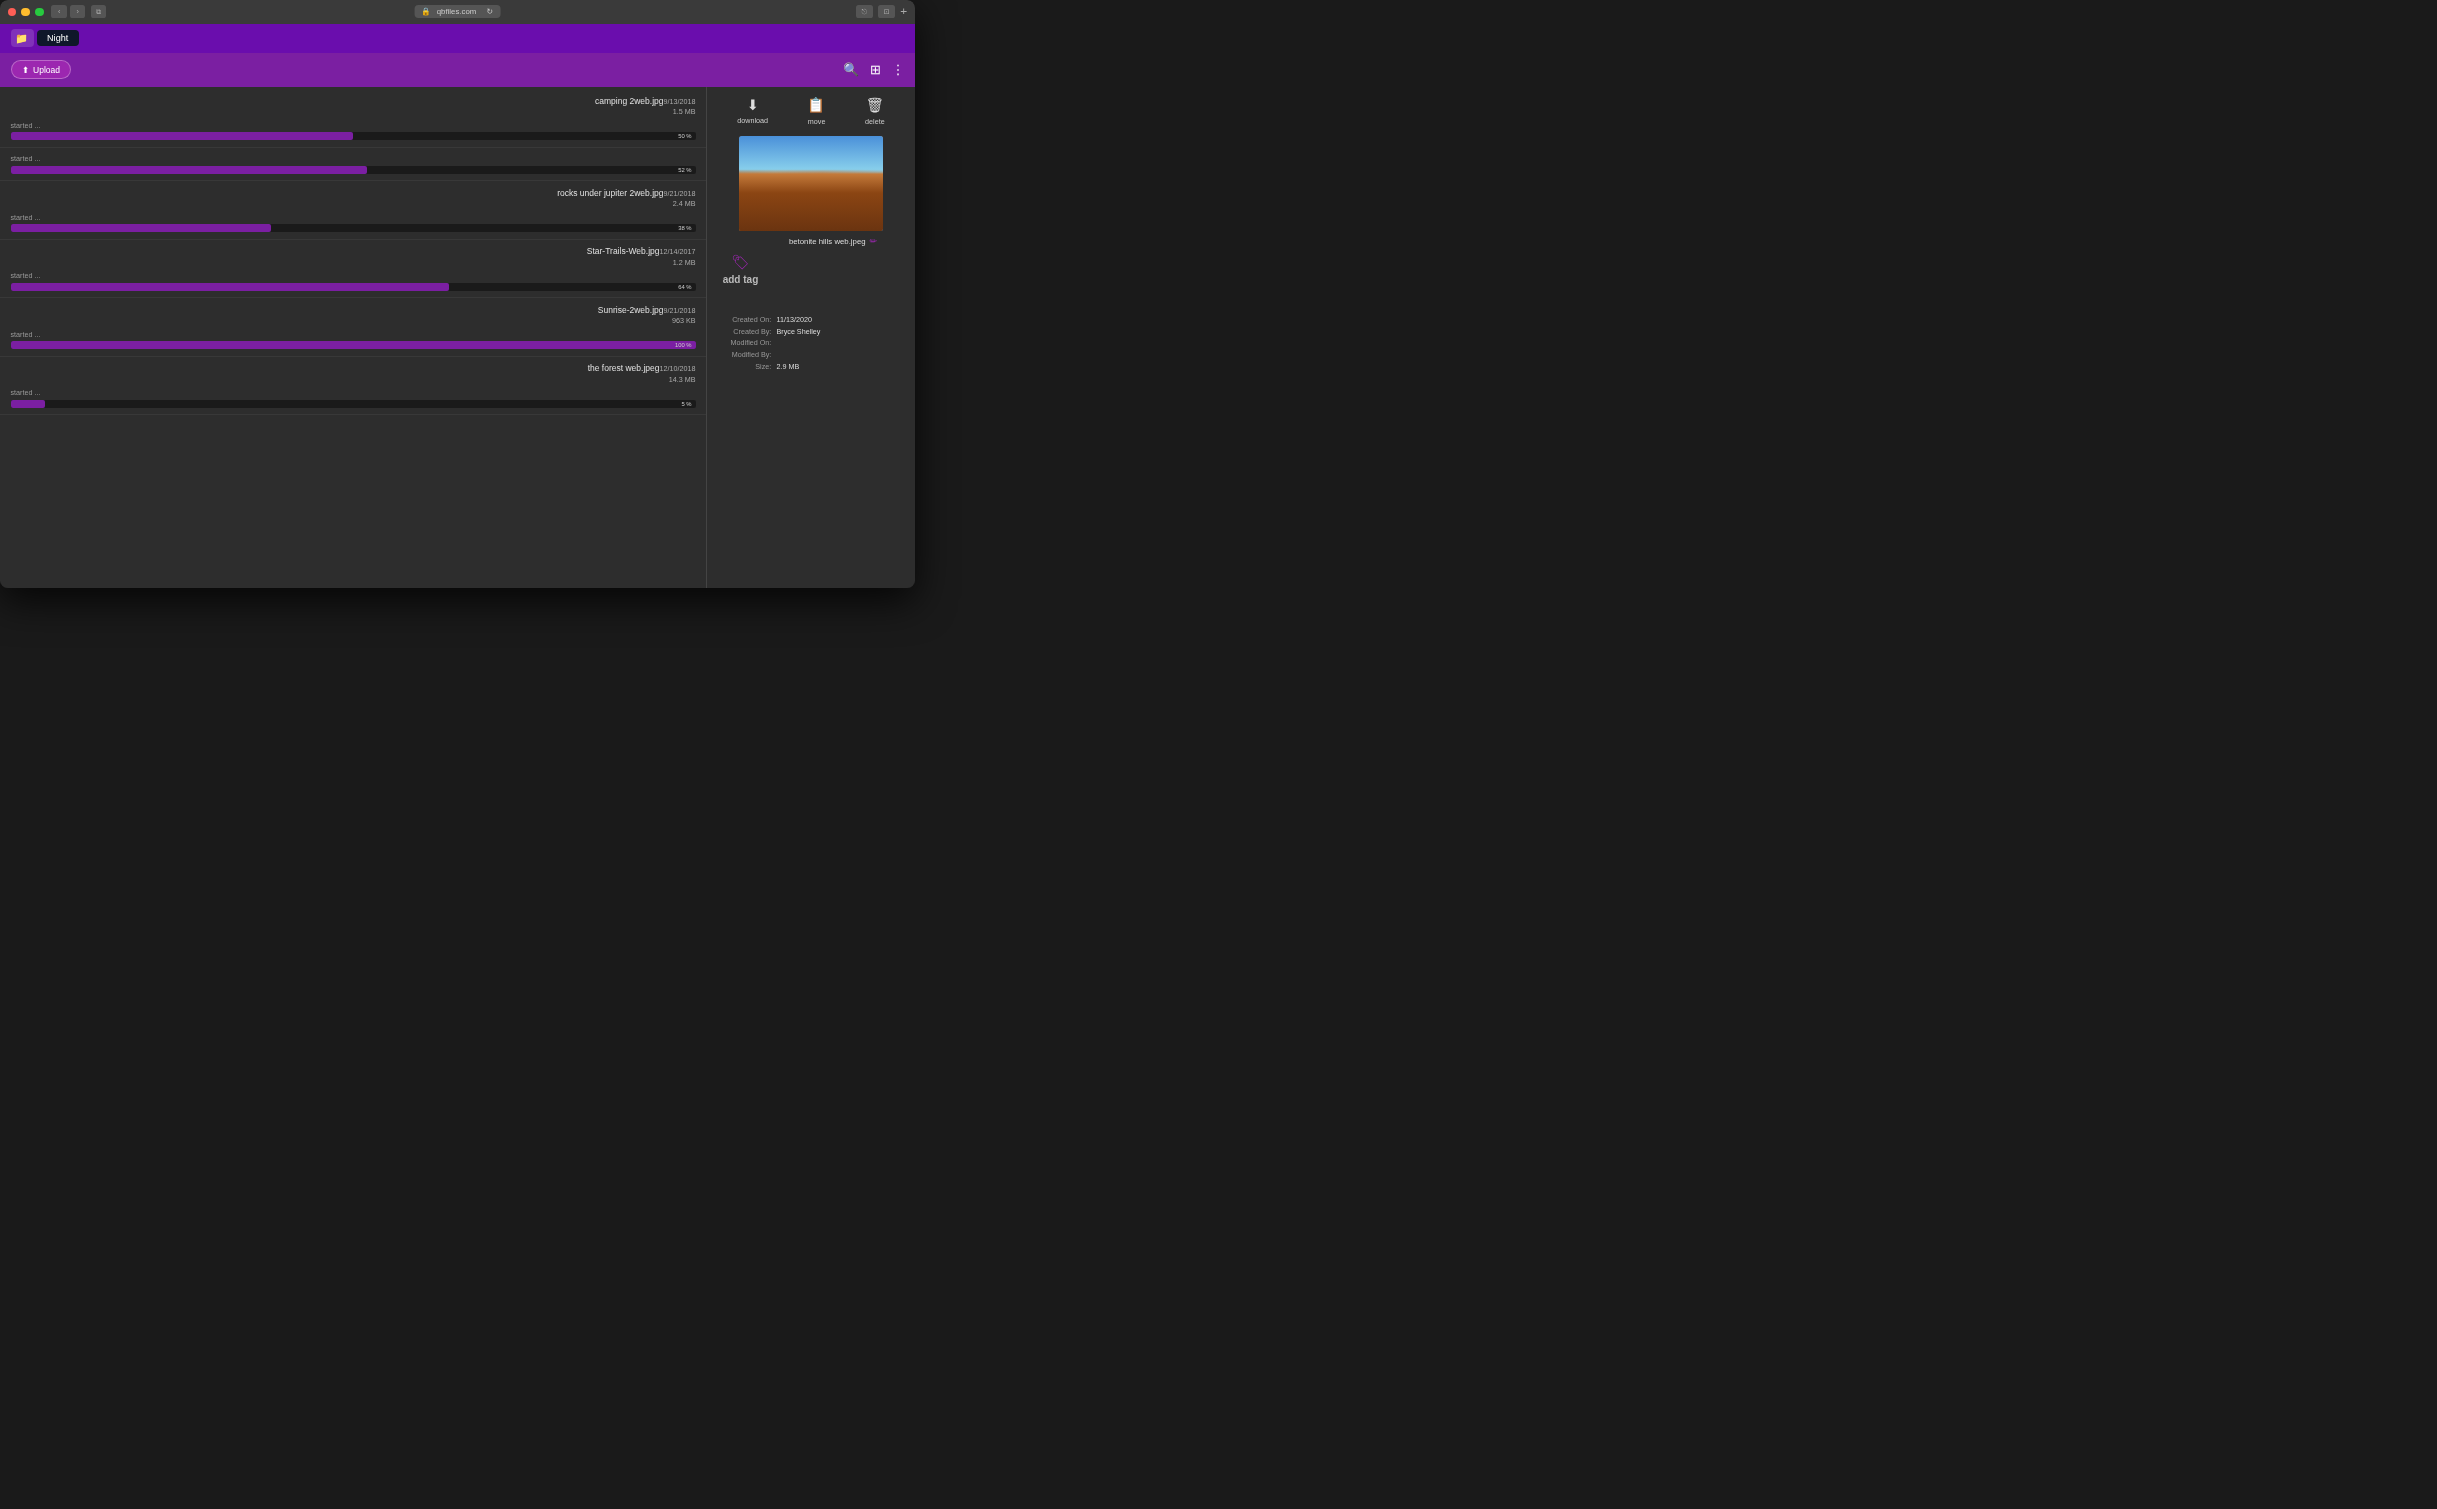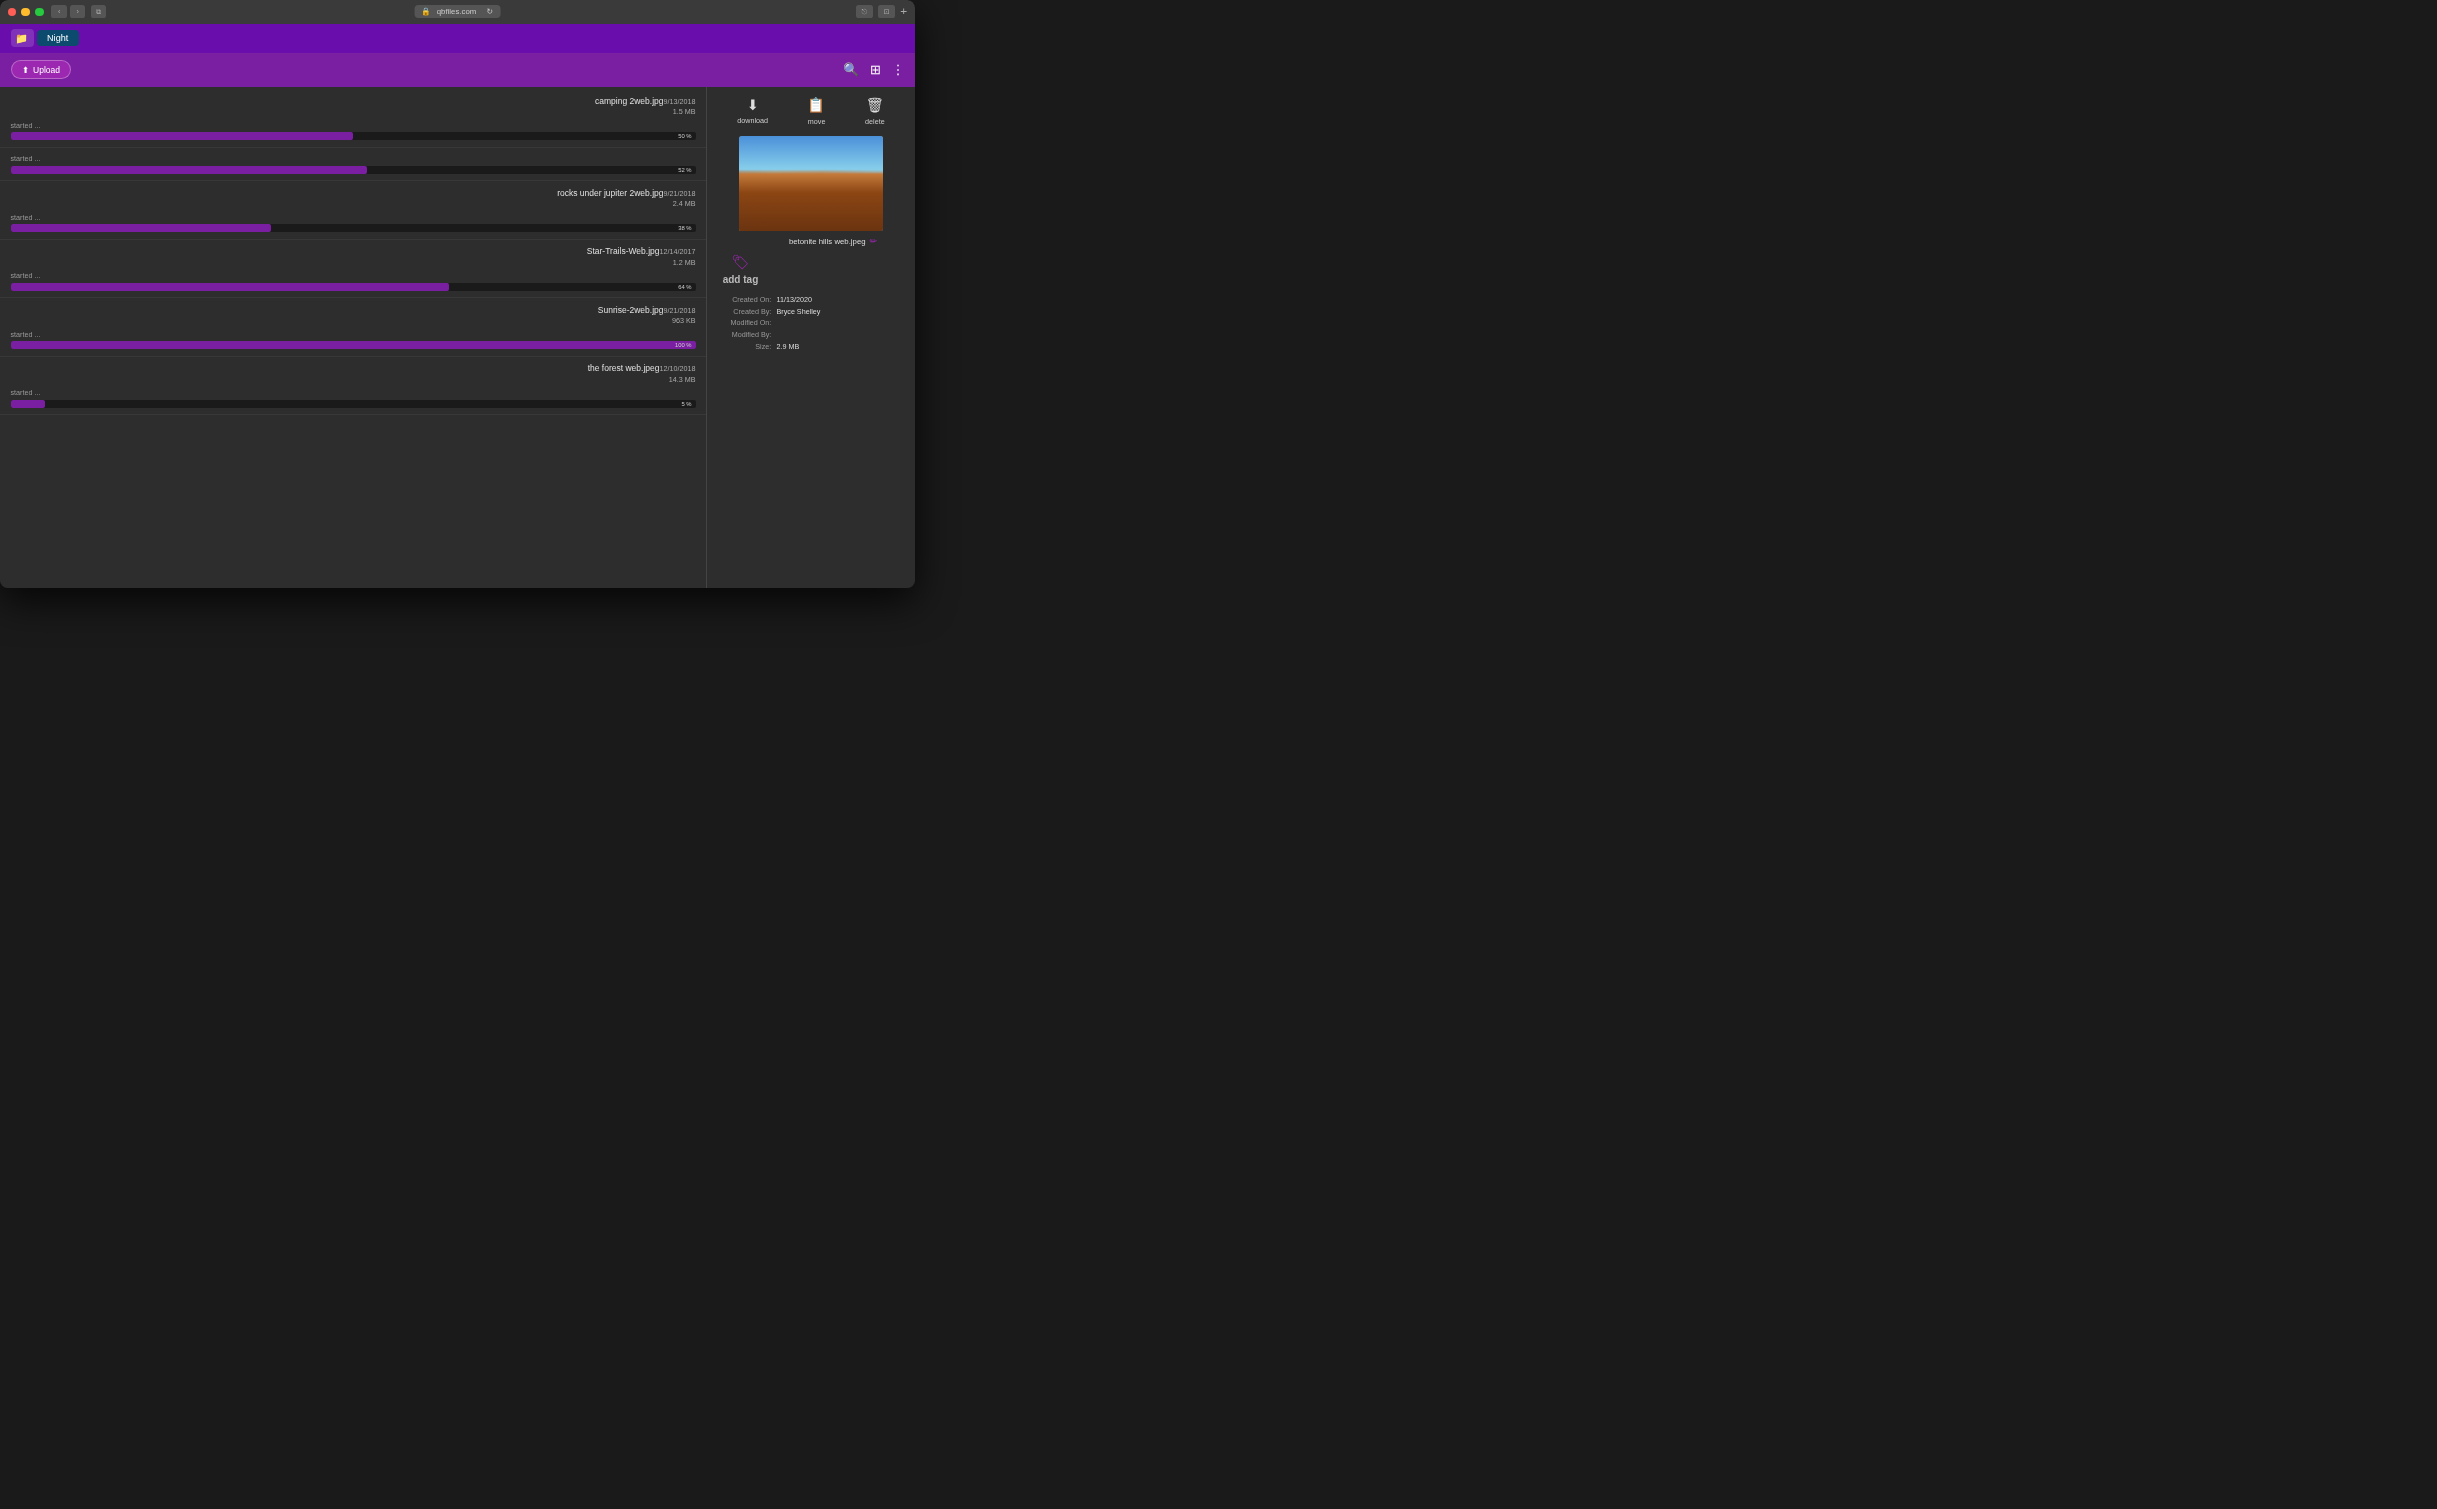--- a/index.html
+++ b/index.html
@@ -120,21 +120,21 @@
     }
     .folder-icon {
       color: #ddd;
       font-size: 10.5px;
       background: rgba(255,255,255,0.15);
       padding: 2.6px 5.2px;
       border-radius: 3.9px;
       cursor: pointer;
     }
     .breadcrumb-tab {
-      background: #0c4a6e;
+      background: #0f172a;
       color: white;
       padding: 2.6px 10.5px;
       border-radius: 3.9px;
       font-size: 9.1px;
       font-weight: 500;
       cursor: pointer;
     }
 
     
     .toolbar {
@@ -307,20 +307,21 @@
       font-size: 14.4px;
     }
     .add-tag-label {
       color: #bbb;
       font-size: 10px;
       font-weight: bold;
     }
     .file-details {
       width: 100%;
       font-size: 7.2px;
+      margin-top: 20px;
     }
     .detail-row {
       display: flex;
       margin-bottom: 2.6px;
     }
     .detail-label {
       color: #999;
       width: 59px;
       text-align: right;
       padding-right: 5.2px;

